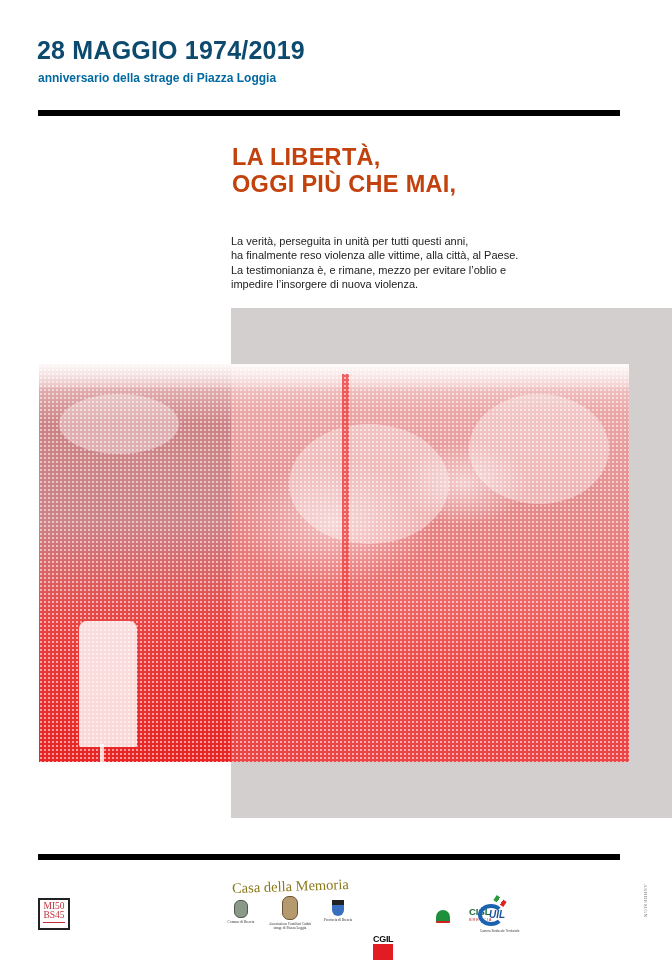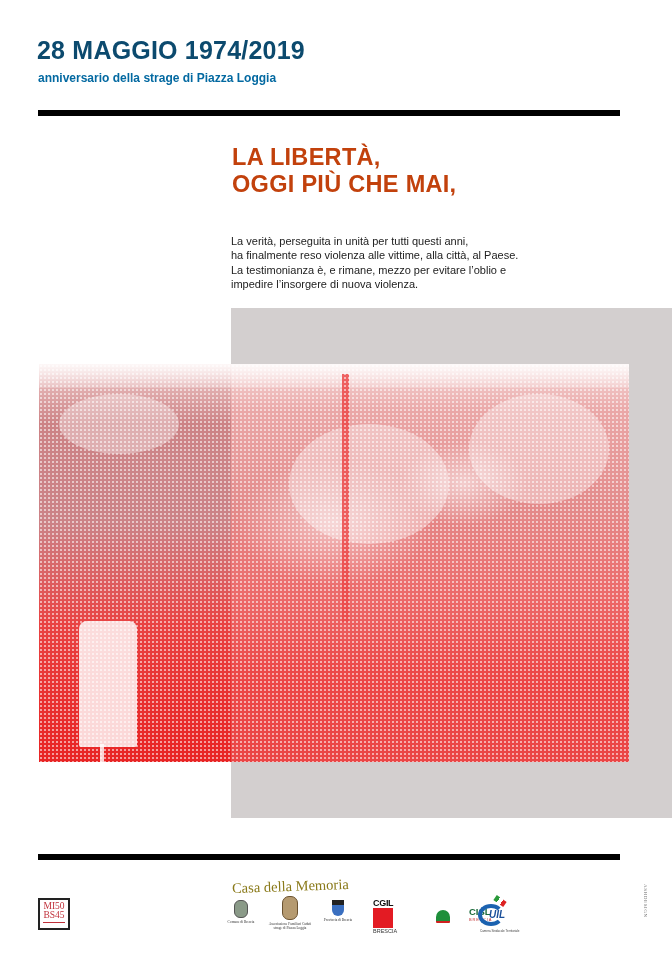--- a/index.html
+++ b/index.html
@@ -55,21 +55,21 @@
   .crest { position: absolute; text-align: center; font-family: "Liberation Serif", serif; font-size: 3.5px; color: #333; }
   .crest .shape { margin: 0 auto 2px; }
   .crest-brescia { left: 226px; top: 900px; width: 30px; }
   .crest-brescia .shape { width: 12px; height: 16px; border-radius: 6px; background: #8a9a88; border: 1px solid #555; }
   .crest-assoc { left: 266px; top: 896px; width: 48px; }
   .crest-assoc .shape { width: 14px; height: 22px; border-radius: 7px; background: #b59a70; border: 1px solid #6b5230; }
   .crest-provincia { left: 322px; top: 900px; width: 32px; }
   .crest-provincia .shape { width: 12px; height: 16px; background: linear-gradient(180deg,#222 0 30%, #3a6fc0 30%); border-radius: 0 0 6px 6px; }
 
   .logo-cgil { position: absolute; left: 373px; top: 898px; width: 22px; text-align: left; }
-  .logo-cgil .t { font-size: 9px; font-weight: bold; color: #111; letter-spacing: -0.3px; }
+  .logo-cgil .t { font-size: 9px; font-weight: bold; color: #111; letter-spacing: -0.3px; margin-top: 36px; }
   .logo-cgil .sq { width: 20px; height: 20px; background: #e31b23; }
   .logo-cgil .c { font-size: 5.5px; color: #333; }
 
   .logo-cisl { position: absolute; left: 436px; top: 908px; display: flex; align-items: center; gap: 19px; }
   .logo-cisl .dome { width: 14px; height: 11px; border-radius: 7px 7px 1px 1px; background: #1e8f3a; border-bottom: 2px solid #d02020; }
   .logo-cisl .txt { line-height: 8px; }
   .logo-cisl .t { font-size: 9.5px; font-weight: bold; color: #1a6a3a; }
   .logo-cisl .s { font-size: 4px; color: #c03030; letter-spacing: 0.8px; }
 
   .logo-uil { position: absolute; left: 478px; top: 898px; width: 34px; height: 30px; }

